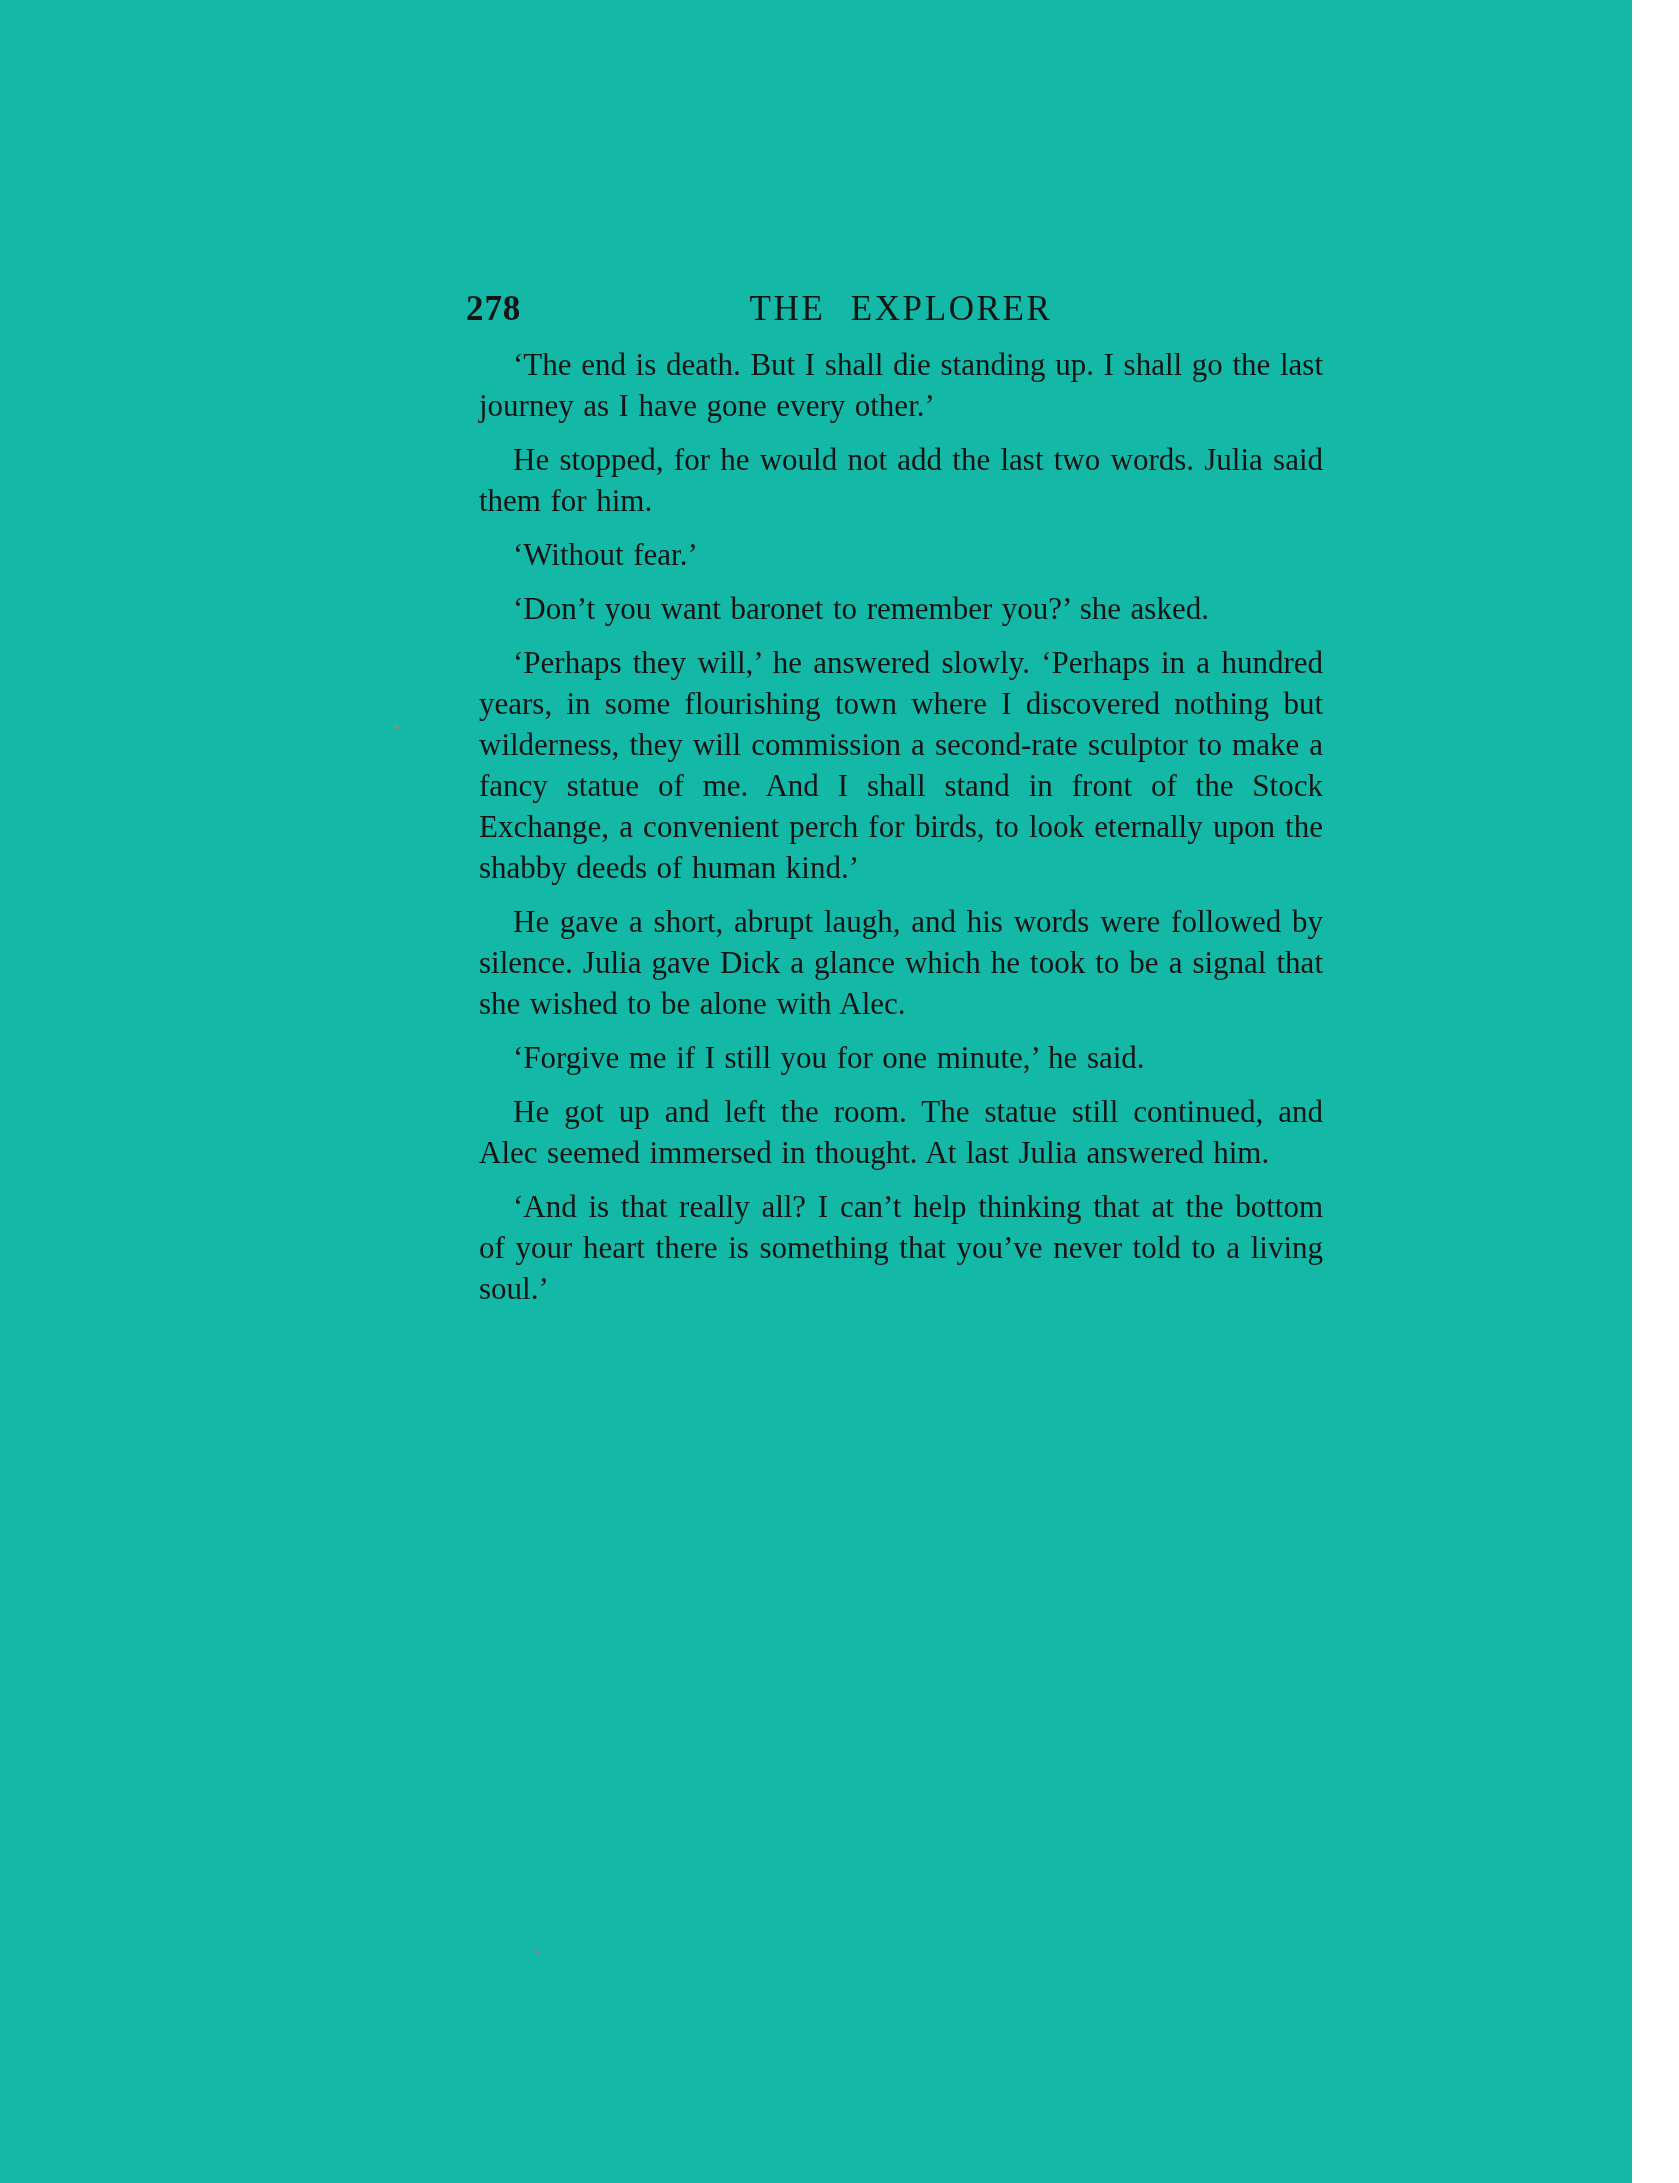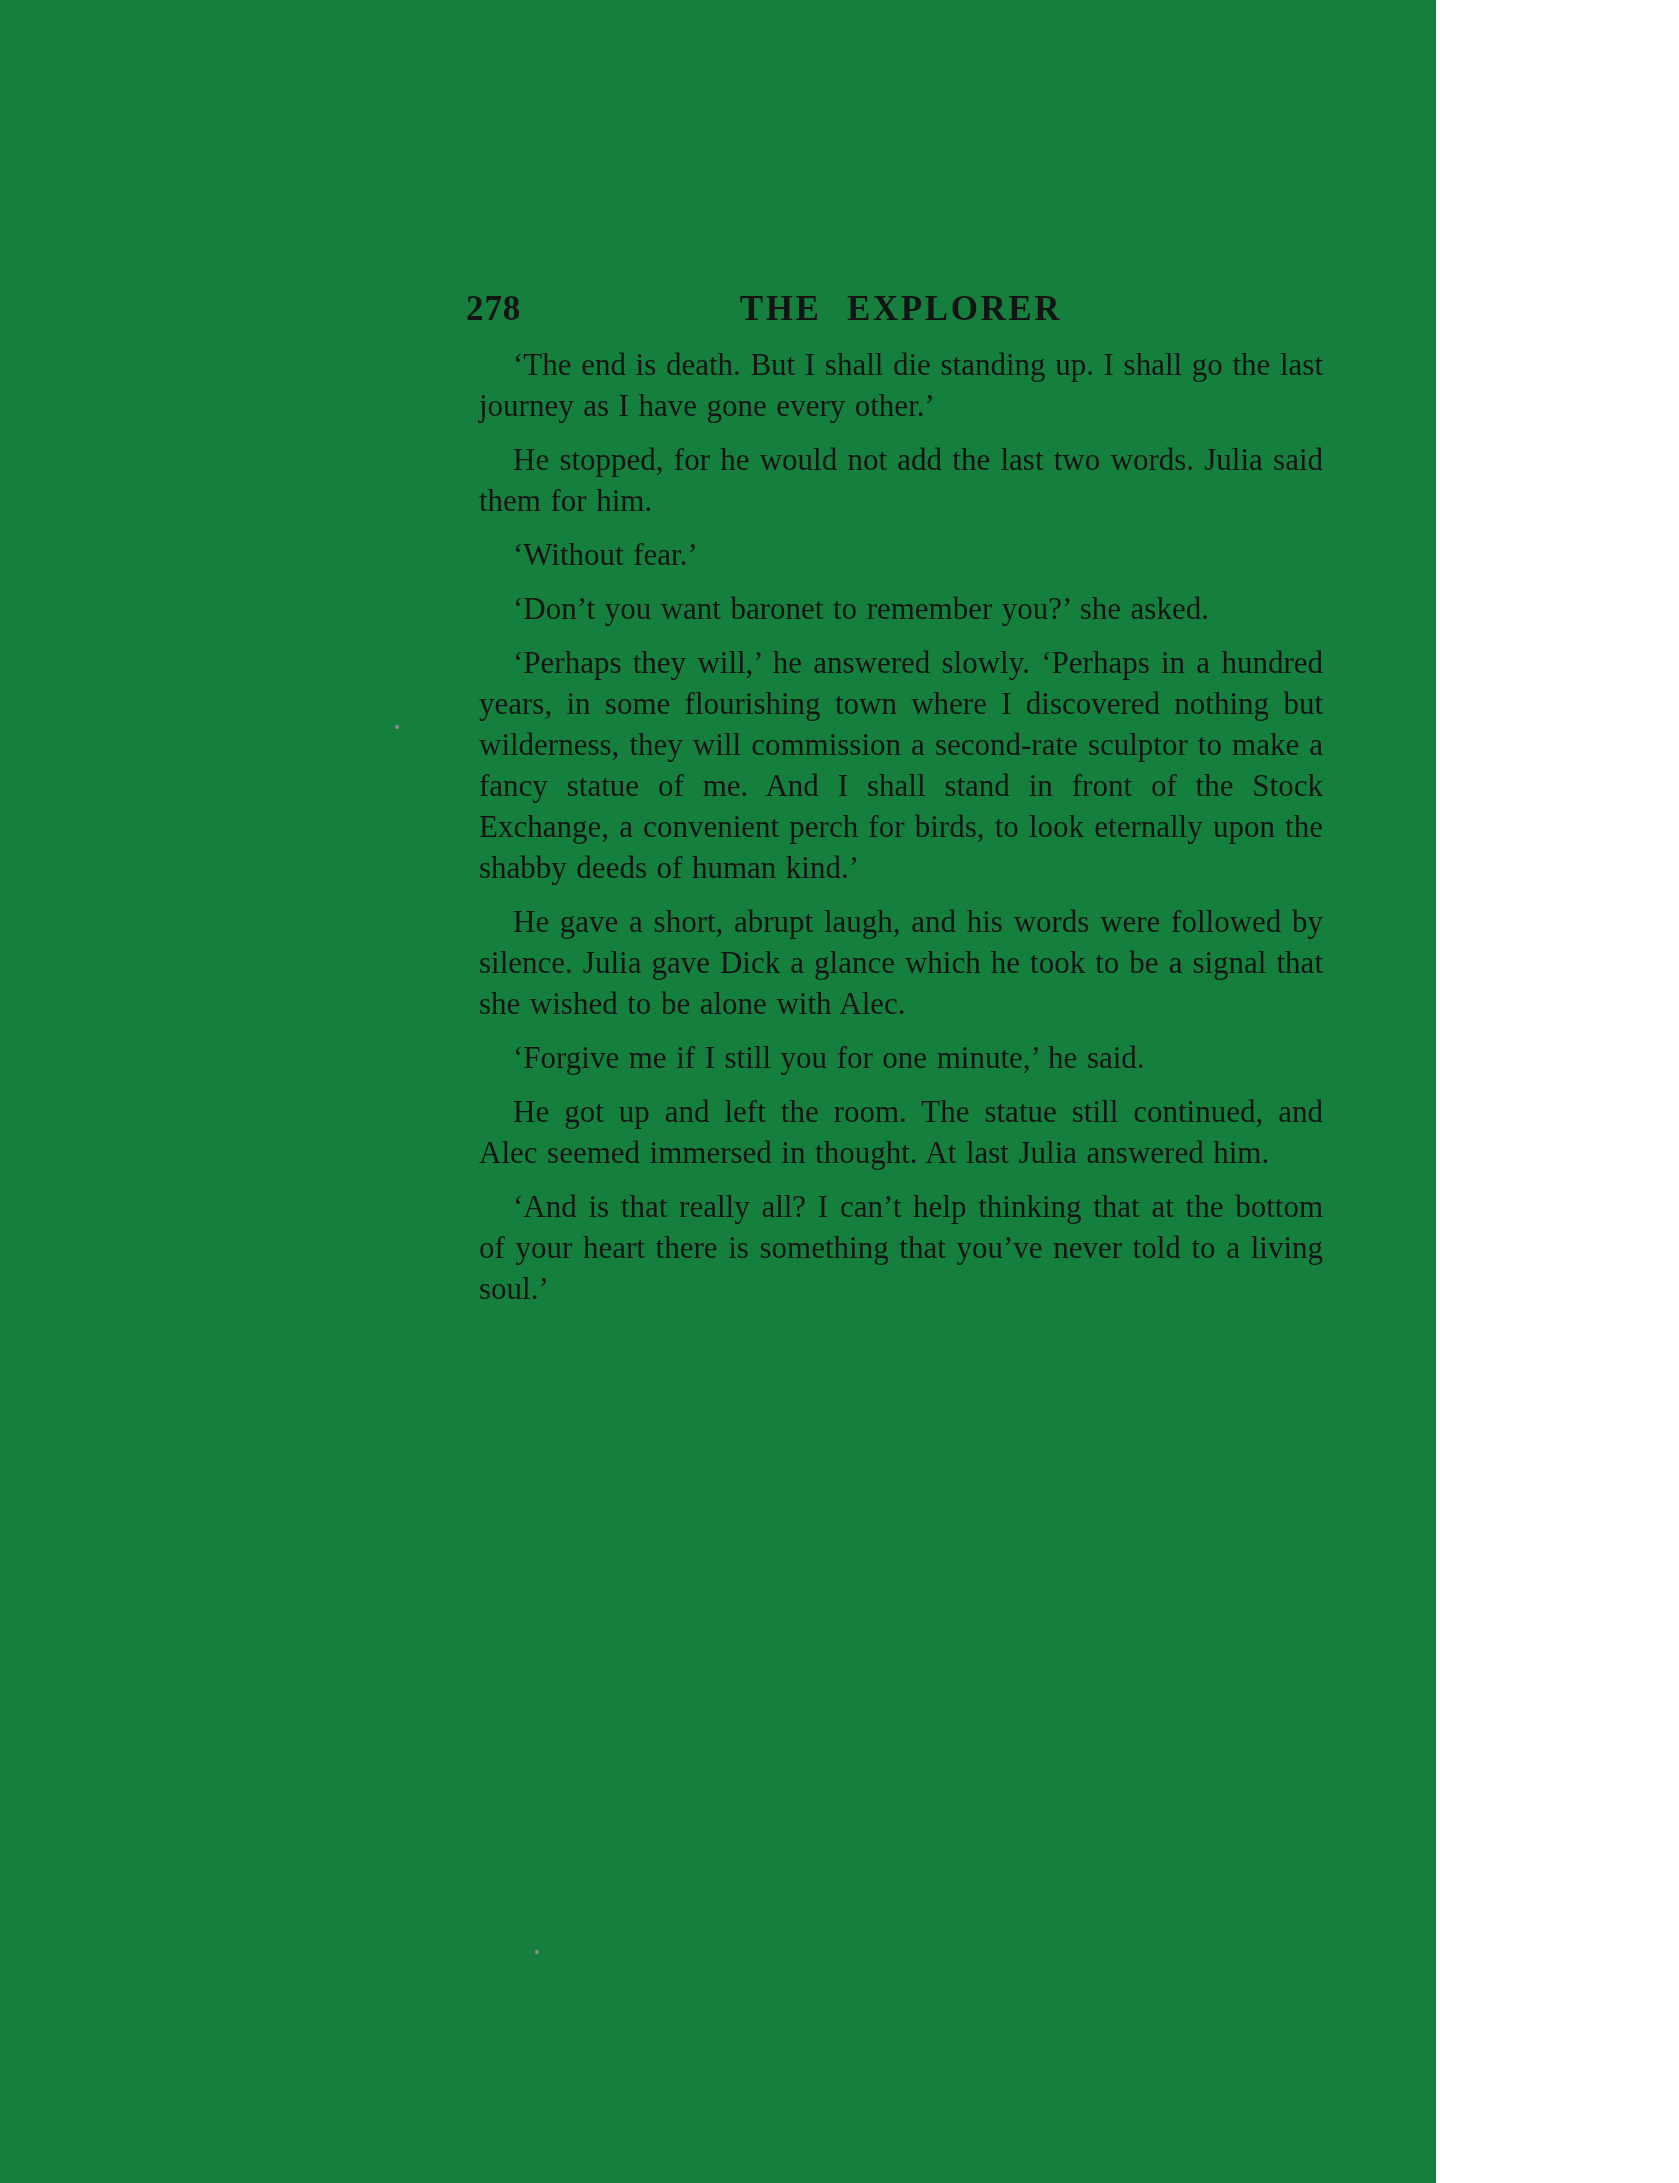--- a/index.html
+++ b/index.html
@@ -2,23 +2,23 @@
 <html style="font-size:14px"><head>
 <meta charset="utf-8">
 <style>
   html, body {
     margin: 0;
     padding: 0;
     background: #ffffff;
   }
   .page {
     position: relative;
-    width: 1436px;
+    width: 1632px;
     height: 2183px;
-    background: #15803d;
+    background: #14b8a6;
     overflow: hidden;
     color: #141414;
     font-family: "Liberation Serif", "DejaVu Serif", serif;
   }
   .content {
     position: absolute;
     left: 466px;
     top: 289px;
     width: 870px;
   }
@@ -33,21 +33,21 @@
     top: 0;
     font-weight: bold;
     font-size: 35px;
     letter-spacing: 0.9px;
   }
   .running-title {
     position: absolute;
     left: 50%;
     top: 0;
     transform: translateX(-50%);
-    font-weight: bold;
+    font-weight: normal;
     font-size: 35px;
     letter-spacing: 2.6px;
     word-spacing: 14px;
     white-space: nowrap;
   }
   .body-text p {
     margin: 13px;
     font-size: 31px;
     line-height: 41px;
     text-align: justify;

